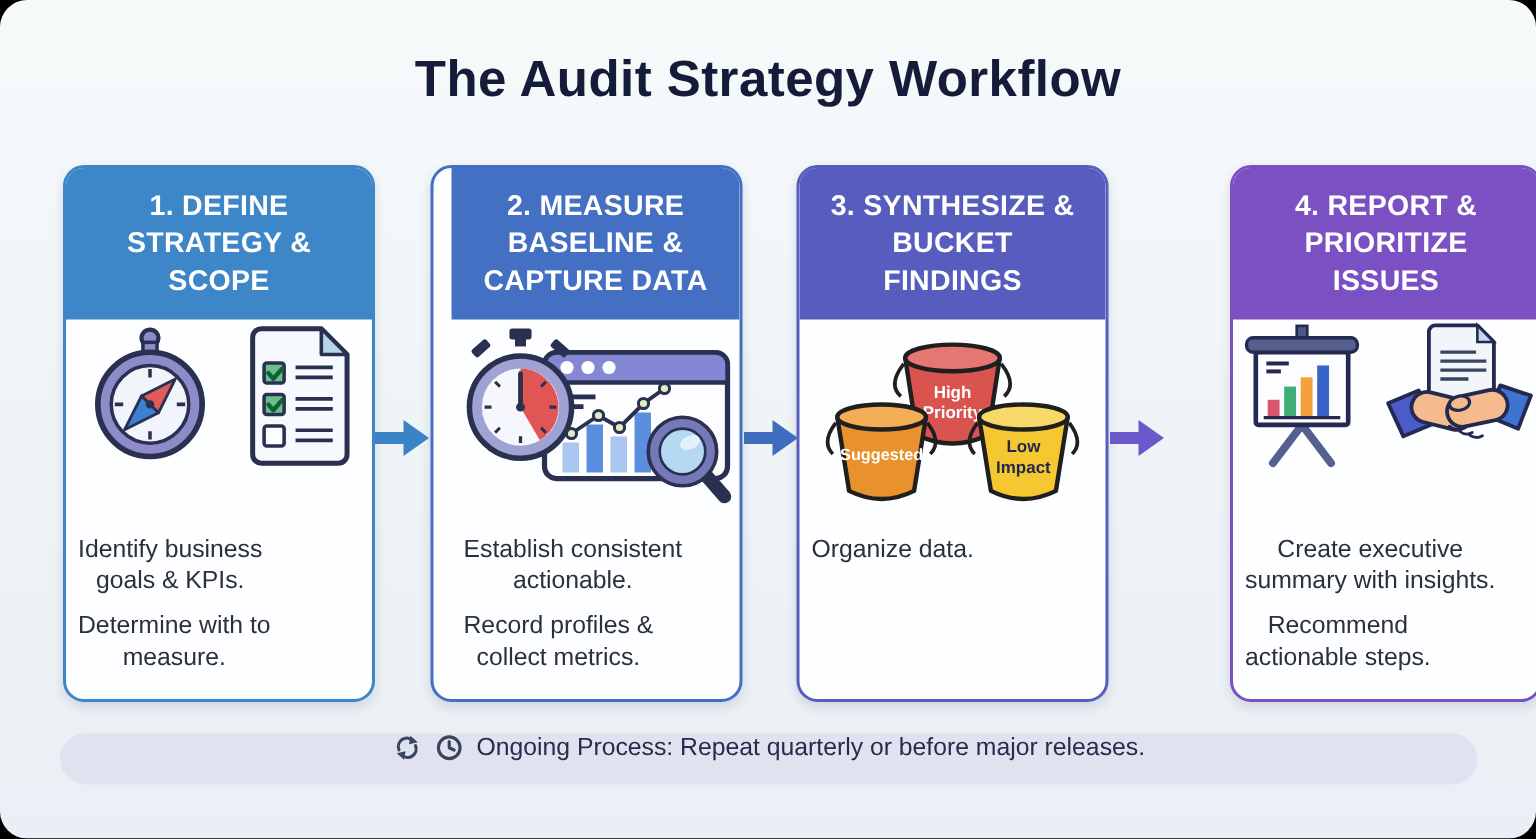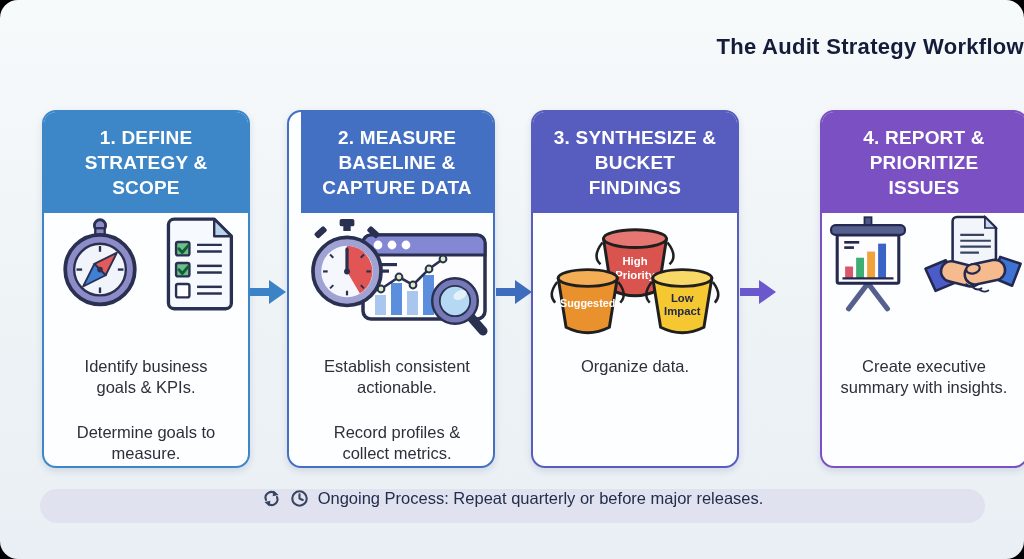--- a/index.html
+++ b/index.html
@@ -1,32 +1,32 @@
 <!DOCTYPE html>
 <html><head>
 <meta charset="utf-8">
 <style>
   html,body{margin:0;padding:0;background:#000;}
   .frame{position:relative;width:1024px;height:559px;border-radius:18px;overflow:hidden;
          background:linear-gradient(180deg,#f7fafb 0%,#eef3f6 55%,#e9eff4 100%);
          font-family:"Liberation Sans","DejaVu Sans",sans-serif;}
-  .title{position:absolute;top:34px;left:0;width:100%;margin:0;text-align:right;
-         font-size:22px;font-weight:800;color:#141c39;letter-spacing:.3px;}
+  .title{position:absolute;top:34px;left:0;width:100%;margin:0;text-align:center;
+         font-size:34px;font-weight:800;color:#141c39;letter-spacing:.3px;}
   .card{position:absolute;top:110px;width:208px;height:358px;background:#fdfeff;
         border:2px solid #888;border-radius:14px;box-sizing:border-box;overflow:hidden;
         box-shadow:0 3px 7px rgba(30,50,90,.13);display:flex;flex-direction:column;}
   .card1{left:42px}.card2{left:287px}.card3{left:531px}.card4{left:773px}
   .card-header{height:101px;flex:0 0 101px;display:flex;align-items:center;justify-content:center;
         color:#fff;font-weight:800;font-size:19px;line-height:1.32;text-align:center;
         white-space:pre-line;letter-spacing:.2px;padding:0 6px;}
   .card-icons{height:138px;flex:0 0 138px;display:flex;align-items:flex-start;justify-content:center;gap:10px;}
   .icons-rel{position:relative;width:196px;height:130px;}
   .icons-rel .sw{position:absolute;left:0;top:2px;z-index:2;}
   .icons-rel .bw{position:absolute;right:2px;top:18px;z-index:1;}
-  .card-body{flex:1;display:flex;flex-direction:column;align-items:center;gap:24px;padding:5px 8px 0;}
+  .card-body{flex:1;display:flex;flex-direction:column;align-items:flex-start;gap:9px;padding:5px 8px 0;}
   .card-text{margin:0;text-align:center;font-size:16.5px;line-height:1.28;color:#2c3039;white-space:pre-line;}
   .arrow{position:absolute;top:277px;width:36px;height:30px;}
   .arr1{left:250px}.arr2{left:496px}.arr3{left:740px}
   .footer{position:absolute;left:40px;top:489px;width:945px;height:34px;background:#e0e3ef;
         border-radius:17px;display:flex;align-items:flex-start;justify-content:center;gap:9px;box-sizing:border-box;}
   .footer-text{font-size:16.5px;color:#242d4b;}
   .bucket-label{font-family:"Liberation Sans","DejaVu Sans",sans-serif;font-weight:bold;}
 </style>
 </head>
 <body>
@@ -65,21 +65,21 @@
         <line x1="42" y1="38" x2="68" y2="38" stroke="#2a3050" stroke-width="2.6"></line>
         <line x1="42" y1="53" x2="68" y2="53" stroke="#2a3050" stroke-width="2.6"></line>
         <line x1="42" y1="60" x2="68" y2="60" stroke="#2a3050" stroke-width="2.6"></line>
         <line x1="42" y1="75" x2="68" y2="75" stroke="#2a3050" stroke-width="2.6"></line>
         <line x1="42" y1="82" x2="68" y2="82" stroke="#2a3050" stroke-width="2.6"></line>
       </svg>
     </div>
     <div class="card-body">
       <p class="card-text">Identify business
 goals &amp; KPIs.</p>
-      <p class="card-text">Determine goals to
+      <p class="card-text">Determine with to
 measure.</p>
     </div>
   </div>
 
   <div class="card card2" style="border-color: rgb(68, 112, 196); padding-left: 12px;">
     <div class="card-header" style="background: rgb(68, 112, 196);">2. MEASURE
 BASELINE &amp;
 CAPTURE DATA</div>
     <div class="card-icons">
       <div class="icons-rel">
@@ -209,20 +209,22 @@
         <rect x="50" y="56" width="48" height="24" rx="12" transform="rotate(-12 74 68)" fill="#f5bb8e" stroke="#23294f" stroke-width="3"></rect>
         <ellipse cx="60" cy="64" rx="8" ry="5.5" transform="rotate(-12 60 64)" fill="#f5bb8e" stroke="#23294f" stroke-width="2.5"></ellipse>
         <path d="M52,82 q5,4.5 10,1.5" fill="none" stroke="#23294f" stroke-width="2.2" stroke-linecap="round"></path>
         <path d="M60,86 q5,4 10,1" fill="none" stroke="#23294f" stroke-width="2.2" stroke-linecap="round"></path>
         <path d="M68,89 q5,3.5 10,0.5" fill="none" stroke="#23294f" stroke-width="2.2" stroke-linecap="round"></path>
       </svg>
     </div>
     <div class="card-body">
       <p class="card-text">Create executive
 summary with insights.</p>
+      <p class="card-text">Recommend
+actionable steps.</p>
     </div>
   </div>
 
   <svg class="arrow arr1" viewBox="0 0 36 30">
     <polygon points="0,11 19,11 19,3 36,15 19,27 19,19 0,19" fill="#3b82c6"></polygon>
   </svg>
   <svg class="arrow arr2" viewBox="0 0 36 30">
     <polygon points="0,11 19,11 19,3 36,15 19,27 19,19 0,19" fill="#3f6dbd"></polygon>
   </svg>
   <svg class="arrow arr3" viewBox="0 0 36 30">

